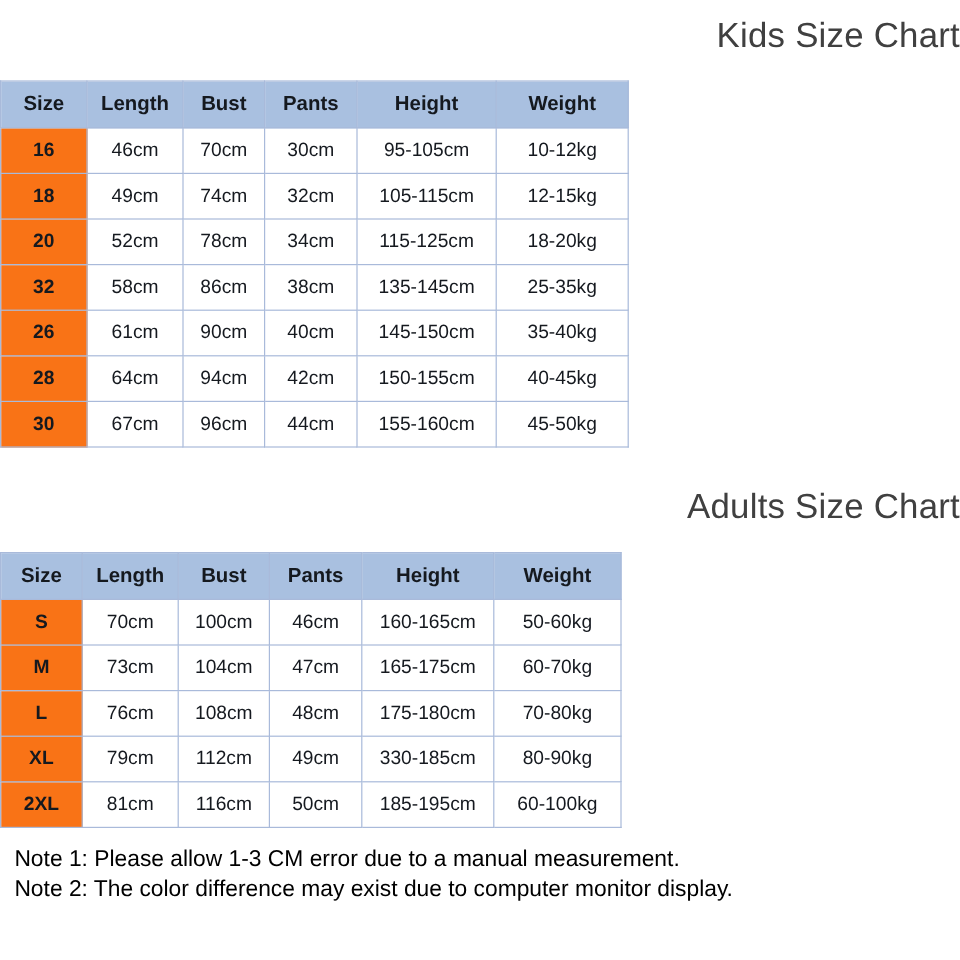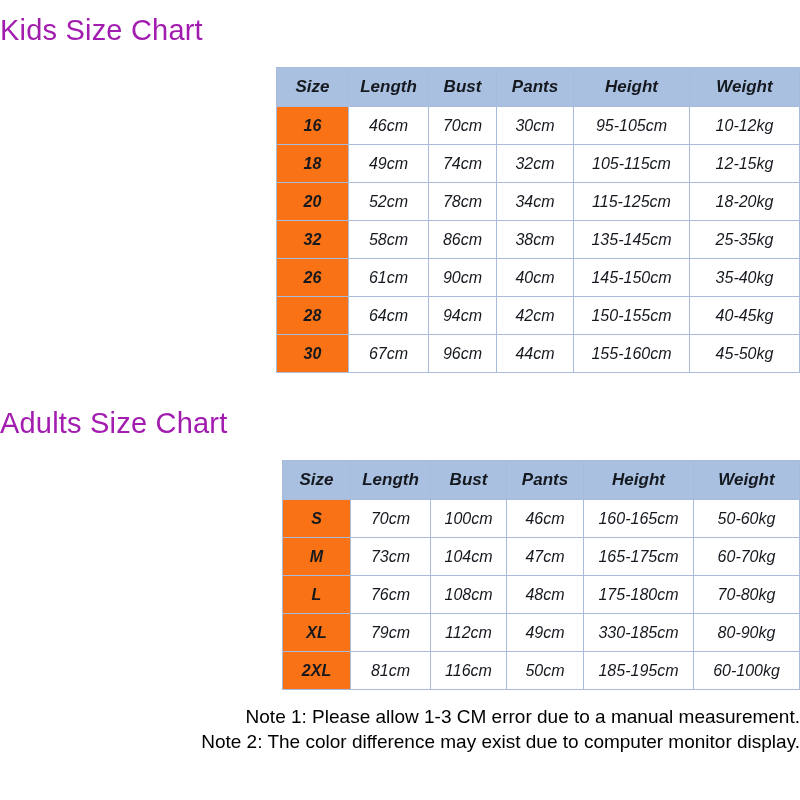--- a/index.html
+++ b/index.html
@@ -14,37 +14,37 @@
     color: #000000;
     overflow: hidden;
   }
   .page {
     width: 800px;
     height: 800px;
     position: relative;
     box-sizing: border-box;
   }
   .chart-title {
-    text-align: left;
+    text-align: right;
     font-size: 29px;
     font-weight: normal;
     letter-spacing: 0.2px;
-    color: #a21caf;
+    color: #404040;
+    padding-left: 47px;
   }
   #kids-title {
     margin-top: 14px;
   }
   #adults-title {
     margin-top: 34px;
   }
   .table-wrap {
     display: flex;
-    justify-content: flex-end;
+    justify-content: flex-start;
     margin-top: 20px;
-    font-style: italic;
   }
   table.size-table {
     border-collapse: collapse;
     background: #ffffff;
     border: 1px solid #a8b8d8;
   }
   table.size-table th,
   table.size-table td {
     border: 1px solid #a9bada;
     font-size: 16px;
@@ -79,21 +79,20 @@
   #adults-table col.c0 { width: 68px; }
   #adults-table col.c1 { width: 80px; }
   #adults-table col.c2 { width: 76px; }
   #adults-table col.c3 { width: 77px; }
   #adults-table col.c4 { width: 110px; }
   #adults-table col.c5 { width: 106px; }
 
   .notes {
     margin-top: 14px;
     padding-left: 12px;
-    text-align: right;
   }
   .note-line {
     font-size: 19px;
     line-height: 25px;
     color: #000;
     white-space: nowrap;
   }
 </style>
 </head>
 <body>

